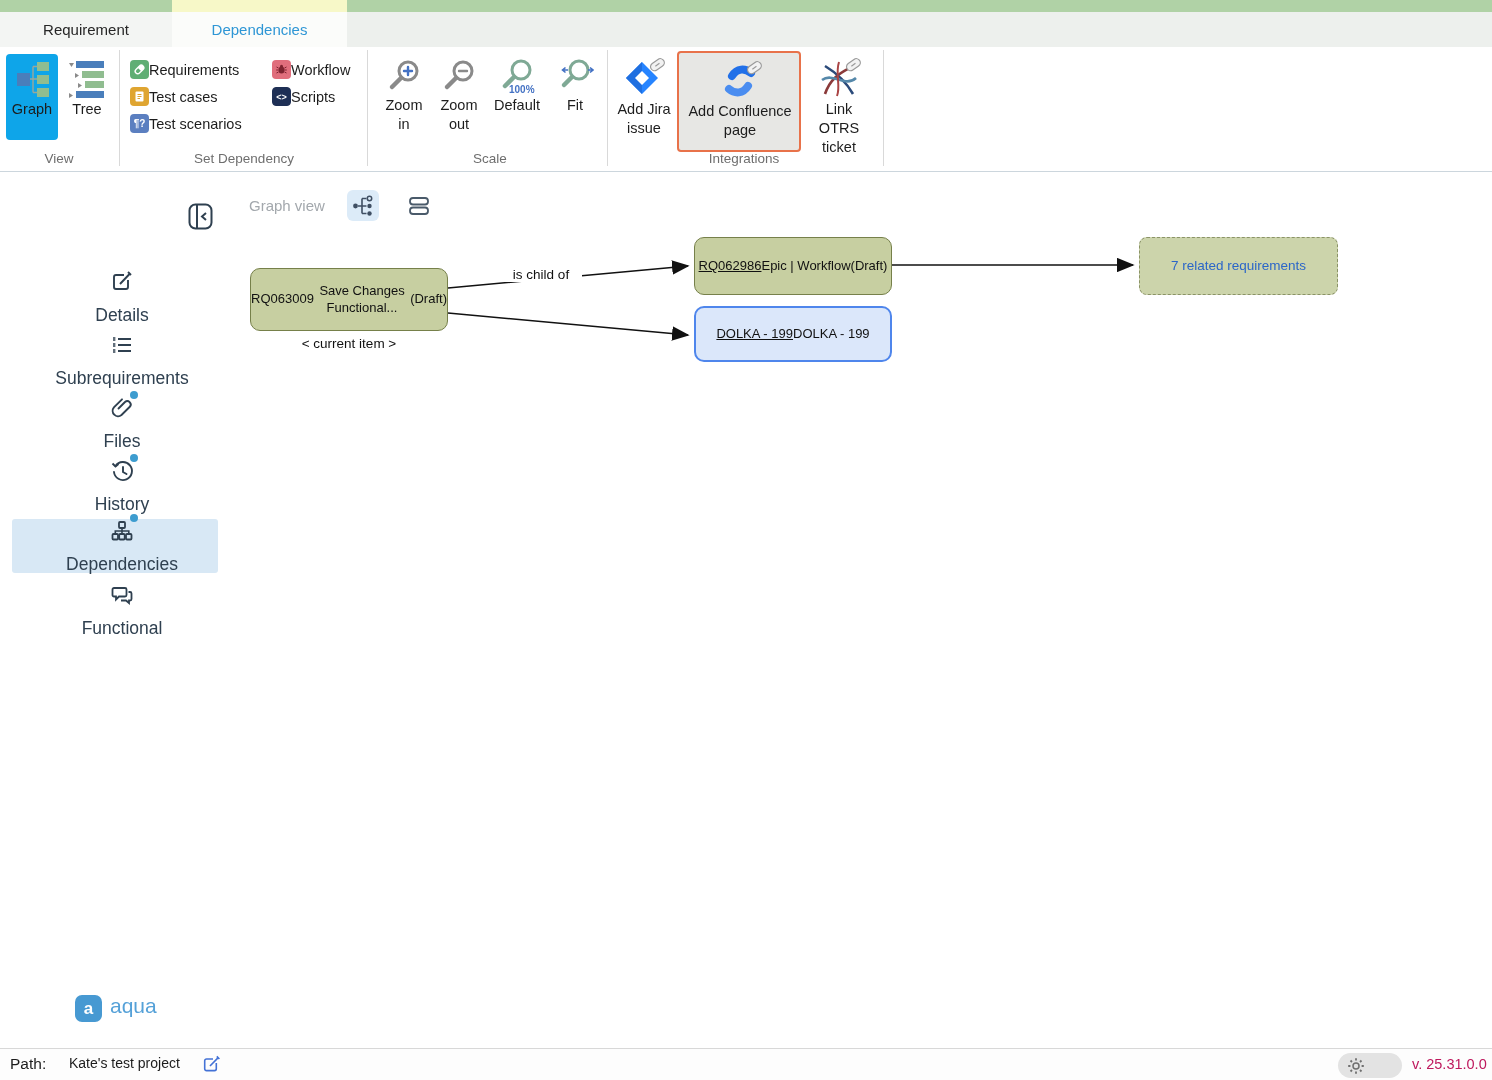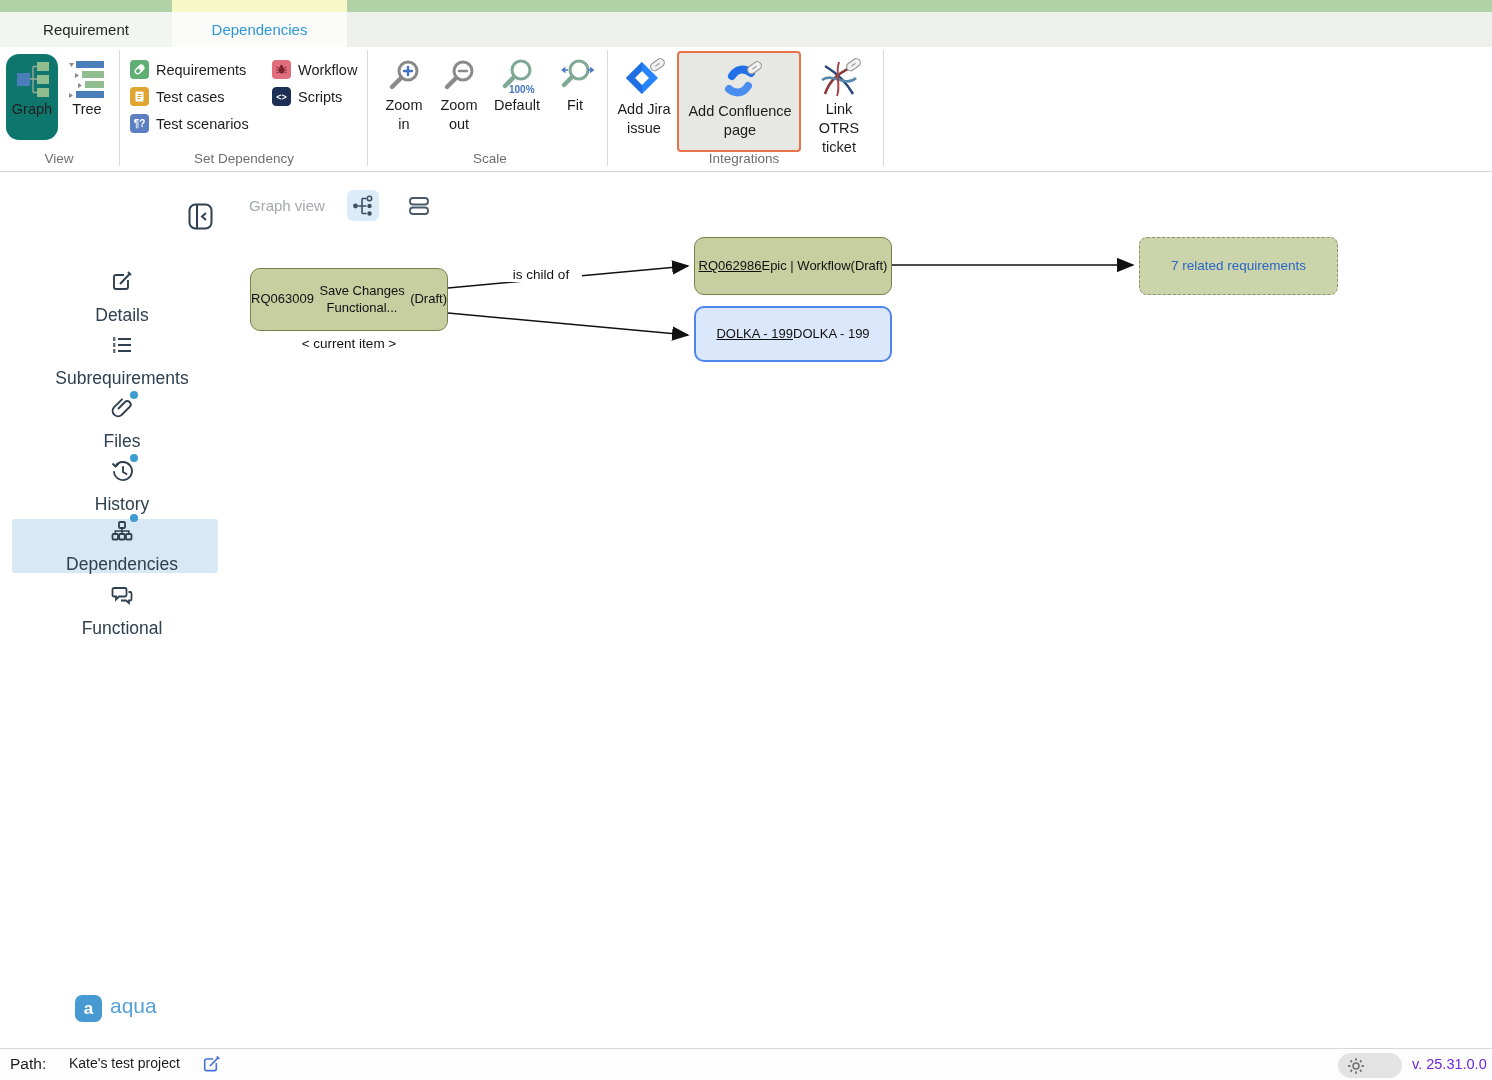--- a/index.html
+++ b/index.html
@@ -15,22 +15,22 @@
   .tab { position:absolute; top:0; height:35px; display:flex; align-items:center; justify-content:center; font-size:15px; cursor:default; }
   .tab-req { left:0; width:172px; background:#f3f5f3; color:#262626; }
   .tab-dep { left:172px; width:175px; background:#fbfcfa; color:#2e96d5; }
 
   
   .ribbon { position:absolute; left:0; top:47px; width:1492px; height:125px; background:#ffffff; border-bottom:1px solid #ccd6dd; }
   .rdivider { position:absolute; top:3px; height:116px; width:1px; background:#d9d9d9; }
   .glabel { position:absolute; top:104px; font-size:13.5px; color:#6e6e6e; text-align:center; }
   .bigbtn { position:absolute; display:flex; flex-direction:column; align-items:center; text-align:center; font-size:14.5px; color:#1d1d1d; line-height:19px; }
   .bigbtn .bicon { margin-top:4px; }
-  .selgray { background:#0f766e; border-radius:13px; }
-  .sd-row { position:absolute; display:flex; align-items:center; gap:7px; font-size:14.5px; color:#1d1d1d; }
+  .selgray { background:#0ea5e9; border-radius:4px; }
+  .sd-row { position:absolute; display:flex; align-items:center; gap:0; font-size:14.5px; color:#1d1d1d; }
   .sicon { width:19px; height:19px; border-radius:4px; display:flex; align-items:center; justify-content:center; flex:0 0 auto; }
   .conf-hl { position:absolute; left:677px; top:4px; width:124px; height:101px; background:#e7e7e4; border:2px solid #e8724a; border-radius:4px; }
   .badge100 { position:absolute; font-size:10px; font-weight:bold; color:#4472c4; }
 
   
   .canvas { position:absolute; left:0; top:172px; width:1492px; height:876px; background:#ffffff; }
   .ctool-label { position:absolute; left:249px; top:25px; font-size:15px; color:#a3a8ad; }
   .mode-btn { position:absolute; top:18px; width:32px; height:31px; border-radius:6px; display:flex; align-items:center; justify-content:center; }
   .mode-sel { background:#dcebf8; }
 
@@ -52,21 +52,21 @@
 
   
   .brand-logo { position:absolute; left:75px; top:823px; width:27px; height:27px; border-radius:7px; background:#4799d2; color:#fff; display:flex; align-items:center; justify-content:center; font-size:17px; font-weight:bold; }
   .brand-name { position:absolute; left:110px; top:822px; font-size:21px; color:#55a1d8; }
 
   
   .statusbar { position:absolute; left:0; top:1048px; width:1492px; height:32px; background:#fdfdfd; border-top:1px solid #d8d8d8; }
   .path-label { position:absolute; left:10px; top:6px; font-size:15.5px; color:#1c1c1c; }
   .path-value { position:absolute; left:69px; top:6px; font-size:14px; color:#1c1c1c; }
   .gear-pill { position:absolute; left:1338px; top:4px; width:64px; height:25px; border-radius:13px; background:#e3e3e3; display:flex; align-items:center; padding-left:9px; }
-  .version { position:absolute; left:1412px; top:7px; font-size:14.5px; color:#6d28d9; }
+  .version { position:absolute; left:1412px; top:7px; font-size:14.5px; color:#be185d; }
 
   svg { display:block; }
 </style>
 </head>
 <body>
 
 <div class="band"></div>
 <div class="band-yellow"></div>
 
 <div class="tabbar">

